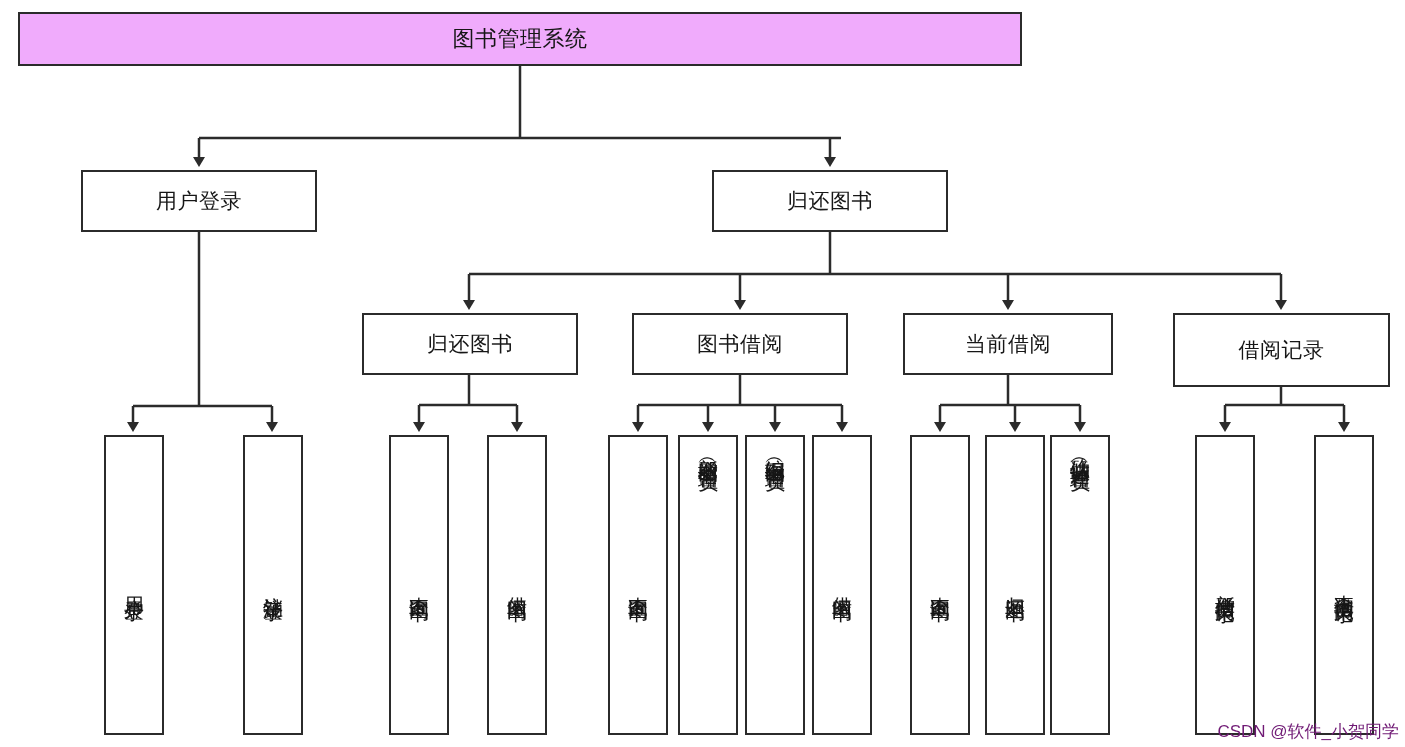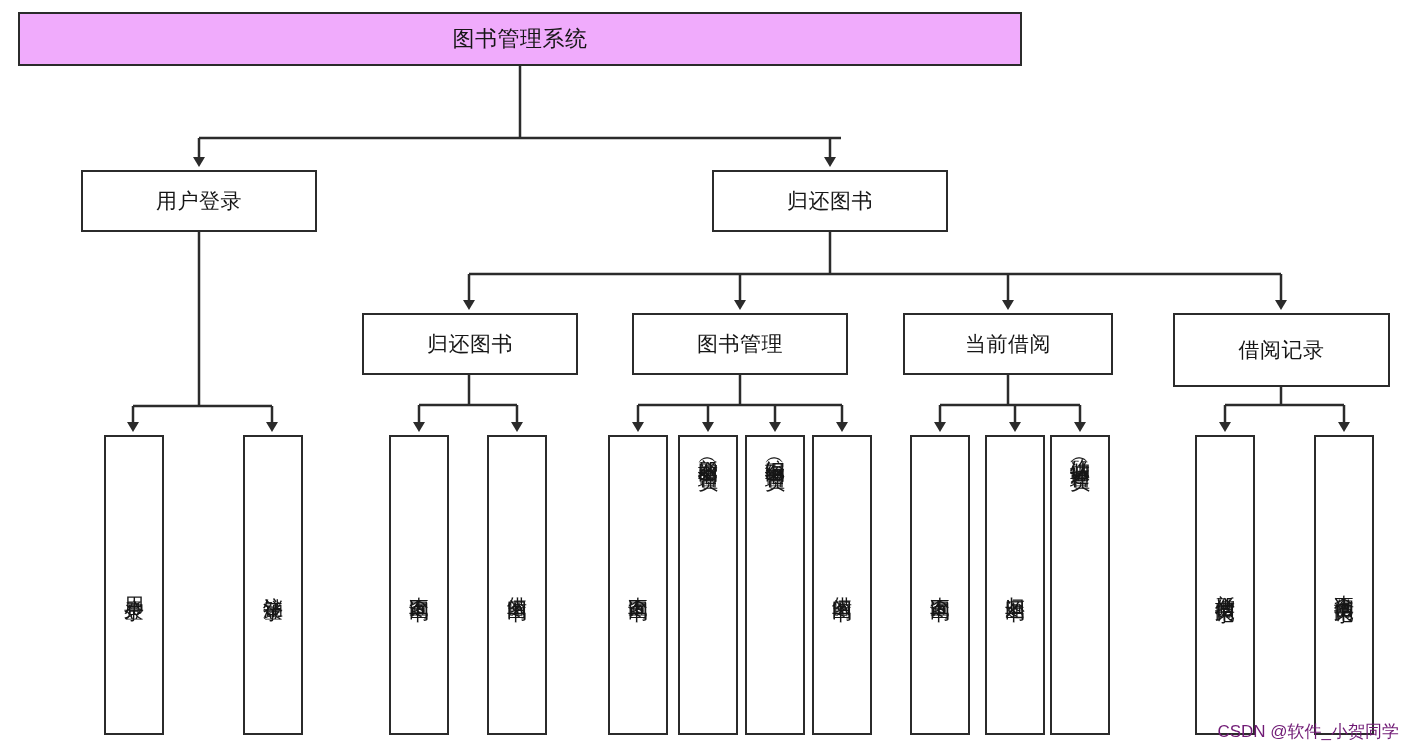--- a/index.html
+++ b/index.html
@@ -144,21 +144,21 @@
     <span class="label">用户登录</span>
   </div>
   <div class="node node-h" id="n-l2-1" style="left: 712px; top: 170px; width: 236px; height: 62px; border-color: rgb(43, 43, 43); background: rgb(255, 255, 255); border-width: 2.5px;">
     <span class="label">归还图书</span>
   </div>
 
   <div class="node node-h" id="n-l3-0" style="left: 362px; top: 313px; width: 216px; height: 62px; border-color: rgb(43, 43, 43); background: rgb(255, 255, 255); border-width: 2.5px;">
     <span class="label">归还图书</span>
   </div>
   <div class="node node-h" id="n-l3-1" style="left: 632px; top: 313px; width: 216px; height: 62px; border-color: rgb(43, 43, 43); background: rgb(255, 255, 255); border-width: 2.5px;">
-    <span class="label">图书管理</span>
+    <span class="label">图书借阅</span>
   </div>
   <div class="node node-h" id="n-l3-2" style="left: 903px; top: 313px; width: 210px; height: 62px; border-color: rgb(43, 43, 43); background: rgb(255, 255, 255); border-width: 2.5px;">
     <span class="label">当前借阅</span>
   </div>
   <div class="node node-h" id="n-l3-3" style="left: 1173px; top: 313px; width: 217px; height: 74px; border-color: rgb(43, 43, 43); background: rgb(255, 255, 255); border-width: 2.5px;">
     <span class="label">借阅记录</span>
   </div>
 
   <div class="node node-v center-v" id="n-leaf-0" style="left: 104px; top: 435px; width: 60px; height: 300px; border-color: rgb(43, 43, 43); background: rgb(255, 255, 255); border-width: 2.5px;">
     <span class="label">用户登录</span>

